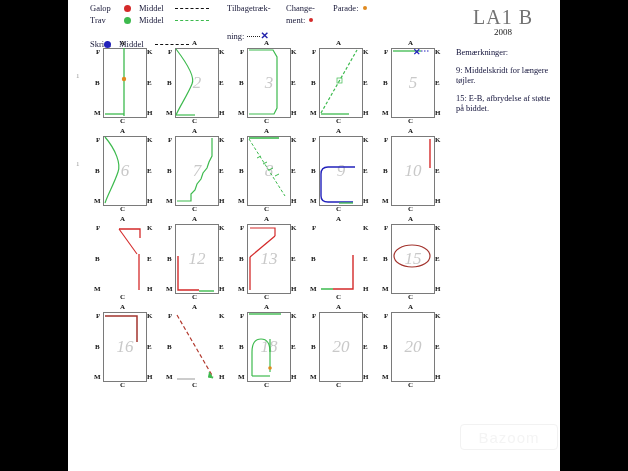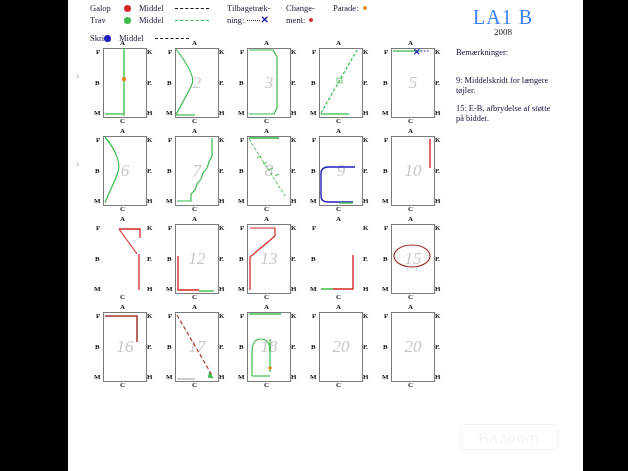--- a/index.html
+++ b/index.html
@@ -1,40 +1,40 @@
 <!DOCTYPE html>
 <html><head>
 <meta charset="utf-8">
 <style>
   html,body{margin:0;padding:0;background:#000;}
   body{width:628px;height:471px;overflow:hidden;font-family:"Liberation Serif",serif;}
   #root{position:relative;width:628px;height:471px;background:#000;}
-  #page{position:absolute;left:68px;top:0;width:492px;height:471px;background:#fff;padding-left:23px;}
+  #page{position:absolute;left:68px;top:0;width:492px;height:471px;background:#fff;}
 
   
   #legend{position:absolute;left:22px;top:3px;width:275px;height:32px;}
   .lg-col{position:absolute;}
   .lg-row{height:10px;line-height:10px;display:flex;align-items:center;white-space:nowrap;}
   .lg-lab{font-size:8.5px;color:#1a1a3a;font-family:"Liberation Serif",serif;}
   .dot{width:7px;height:7px;border-radius:50%;display:inline-block;}
   .dot.sm{width:4px;height:4px;}
   .dash{display:inline-block;width:34px;height:0;border-top:1.6px dashed #222;}
   .dash.g{border-top-color:#3dba4e;}
   .dash.k{border-top-color:#111;}
   .dots3{display:inline-block;width:13px;height:0;border-top:1.6px dotted #222;}
   .bx{display:inline-block;color:#2222aa;font-weight:bold;font-size:10px;line-height:8px;}
 
   
   #title{position:absolute;left:385px;top:6px;width:100px;text-align:center;}
-  #title .t1{font-size:20px;letter-spacing:1px;color:#3b82f6;font-family:"Liberation Serif",serif;}
+  #title .t1{font-size:20px;letter-spacing:1px;color:#737373;font-family:"Liberation Serif",serif;}
   #title .t2{font-size:9px;color:#222;margin-top:-2px;}
 
   
   #notes{position:absolute;left:388px;top:48px;width:100px;color:#12123a;font-size:8.4px;line-height:10.5px;}
-  #notes .hd{margin-bottom:17px;}
+  #notes .hd{margin-bottom:7px;}
   #notes .nb{margin-bottom:7px;}
 
   
   #grid{position:absolute;left:20px;top:38px;width:360px;}
   .row{position:relative;height:88px;}
   .cell{position:absolute;top:0;width:72px;height:88px;}
   .rowlab{position:absolute;left:-12px;top:34px;font-size:7px;color:#999;}
 
   
   .arena{position:absolute;left:15px;top:10px;width:42px;height:68px;border:1.2px solid #7a7a7a;background:#fff;}
@@ -65,36 +65,36 @@
 
   <div id="legend">
 
     <div class="lg-col" style="left:0;top:0;">
       <div class="lg-row" style="margin-bottom:2px;">
         <span class="lg-lab" style="width:34px;">Galop</span>
         <span class="dot" style="background:#d42a2a;"></span>
         <span class="lg-lab" style="margin-left:8px;width:36px;">Middel</span>
         <span class="dash k"></span>
       </div>
-      <div class="lg-row" style="margin-bottom:8px;">
+      <div class="lg-row" style="margin-bottom:14px;">
         <span class="lg-lab" style="width:34px;">Trav</span>
         <span class="dot" style="background:#3dba4e;"></span>
         <span class="lg-lab" style="margin-left:8px;width:36px;">Middel</span>
         <span class="dash g"></span>
       </div>
       <div class="lg-row">
         <span class="lg-lab" style="width:14px;">Skridt</span>
         <span class="dot" style="background:#2222bb;"></span>
         <span class="lg-lab" style="margin-left:8px;width:36px;">Middel</span>
         <span class="dash k"></span>
       </div>
     </div>
 
     <div class="lg-col" style="left:137px;top:0;">
-      <div class="lg-row" style="margin-bottom:2px;">
+      <div class="lg-row" style="margin-bottom:18px;">
         <span class="lg-lab">Tilbagetræk-</span>
       </div>
       <div class="lg-row">
         <span class="lg-lab">ning:</span>
         <span class="dots3" style="margin-left:3px;"></span>
         <span class="bx">✕</span>
       </div>
     </div>
 
     <div class="lg-col" style="left:196px;top:0;">
@@ -392,23 +392,20 @@
             <span class="L K">K</span>
             <span class="L B">B</span>
             <span class="L E">E</span>
             <span class="L M">M</span>
             <span class="L H">H</span>
             <svg class="fig" viewBox="0 0 42 68">
               <path d="M2 4 L34 4 L34 30" fill="none" stroke="#a3342e" stroke-width="1.5"></path>
             </svg>
           </div>
           <div class="cell" title="F-H diagonal, middelgalop" style="left: 72px;">
-            <div class="arena">
-              <div class="num">17</div>
-            </div>
             <span class="L A">A</span>
             <span class="L C">C</span>
             <span class="L F">F</span>
             <span class="L K">K</span>
             <span class="L B">B</span>
             <span class="L E">E</span>
             <span class="L M">M</span>
             <span class="L H">H</span>
             <svg class="fig" viewBox="0 0 42 68">
               <path d="M2 3 L38 65" fill="none" stroke="#b2392e" stroke-width="1.2" stroke-dasharray="4 2.5"></path>

